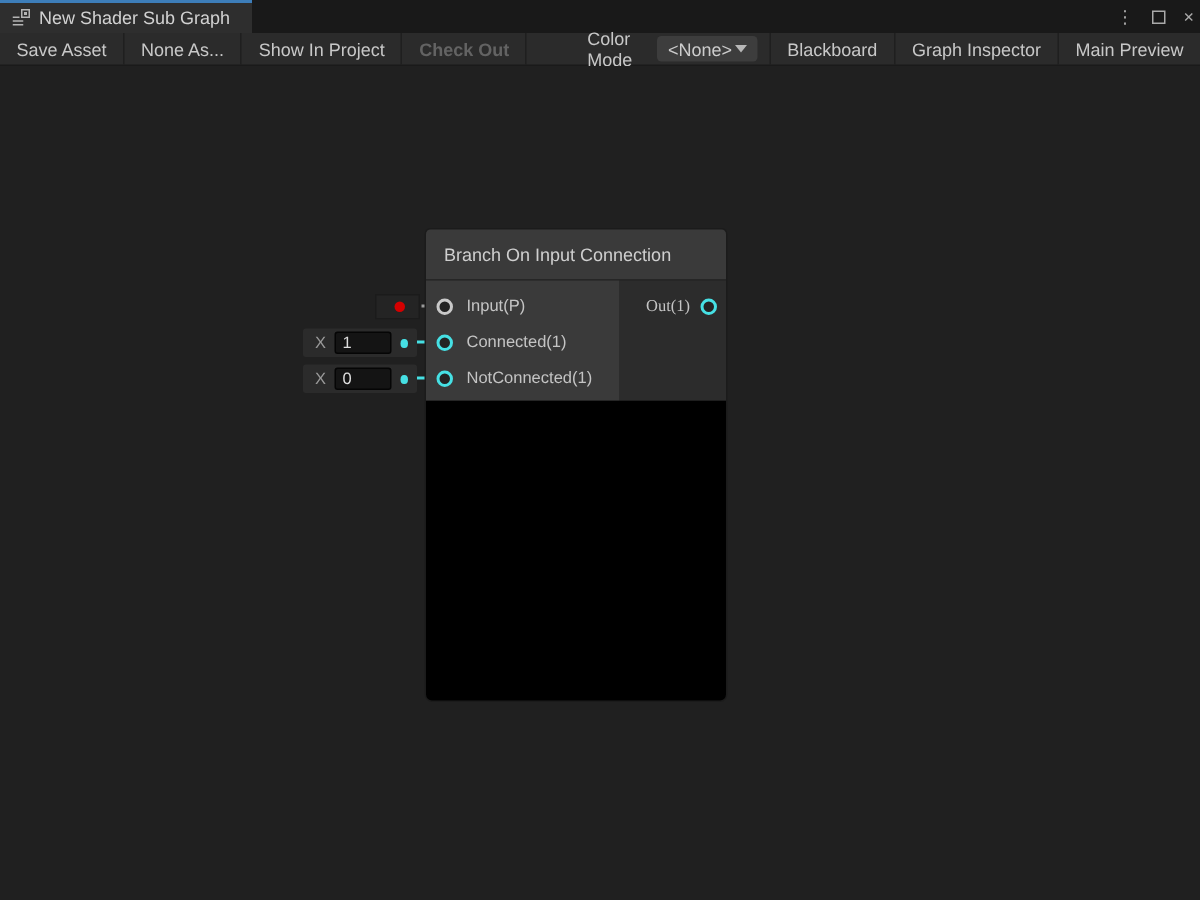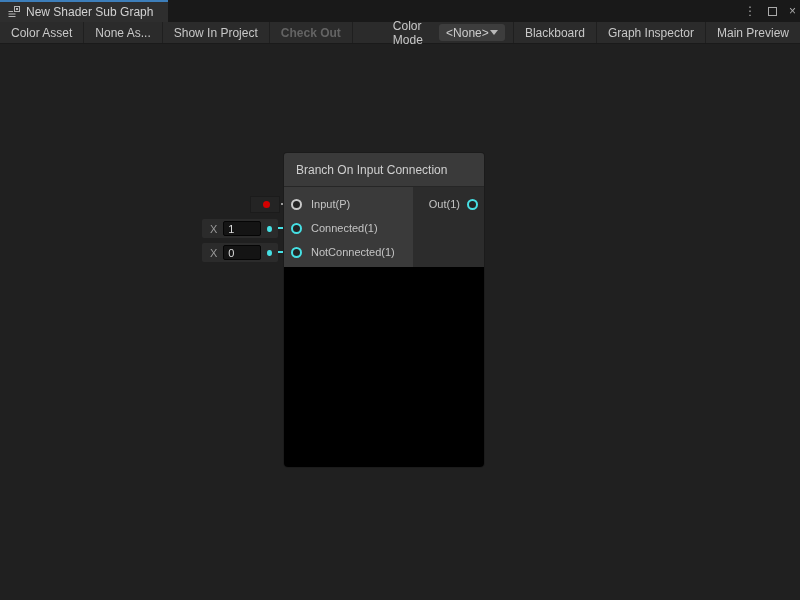--- a/index.html
+++ b/index.html
@@ -40,21 +40,21 @@
   .node { position:absolute; left:284px; top:109px; width:200px; border-radius:3px 3px 4px 4px;
           box-shadow:0 0 0 1px #1b1b1b; }
   .node-title { height:34px; background:#3a3a3a; border-bottom:1px solid #262626;
                 border-radius:3px 3px 0 0; display:flex; align-items:center; padding-left:12px;
                 color:#cfcfcf; font-size:12px; white-space:nowrap; }
   .node-body { display:flex; height:80px;text-align:right; }
   .col-in { width:129px; background:#3a3a3a; padding-top:5px; }
   .col-out { flex:1; background:#2c2c2c; padding-top:5px; }
   .port-row { height:24px; display:flex; align-items:center; padding-left:7px; gap:9px;
               color:#c4c4c4; font-size:11px; white-space:nowrap; }
-  .out-row { justify-content:flex-end; padding-right:6px; padding-left:0; gap:7px; }
+  .out-row { justify-content:flex-end; padding-right:6px; padding-left:0; gap:7px;font-family:Liberation Serif, serif; }
   .port { width:11px; height:11px; border-radius:50%; border:2px solid #c9c9c9;
           background:#232323; flex:0 0 auto; }
   .preview { height:200px; background:#000000; border-radius:0 0 4px 4px; }
 
   
   .edge { position:absolute; height:2px; }
 
   
   .inputp-widget { position:absolute; left:250px; top:152px; width:30px; height:17px;
                    background:#242424; border:1px solid #1b1b1b; display:flex; align-items:center;
@@ -87,21 +87,21 @@
       <span>New Shader Sub Graph</span>
     </div>
     <div class="win-controls">
       <span>⋮</span>
       <span class="maxbox"></span>
       <span>×</span>
     </div>
   </div>
 
   <div class="toolbar">
-    <div class="tb-btn">Color Asset</div>
+    <div class="tb-btn">Save Asset</div>
     <div class="tb-btn">None As...</div>
     <div class="tb-btn">Show In Project</div>
     <div class="tb-btn disabled">Check Out</div>
     <span class="cm-label">Color Mode</span>
     <div class="dropdown">
       <span>&lt;None&gt;</span>
       <span class="dd-arrow"></span>
     </div>
     <div class="tb-right">
       <div class="tb-btn">Blackboard</div>

